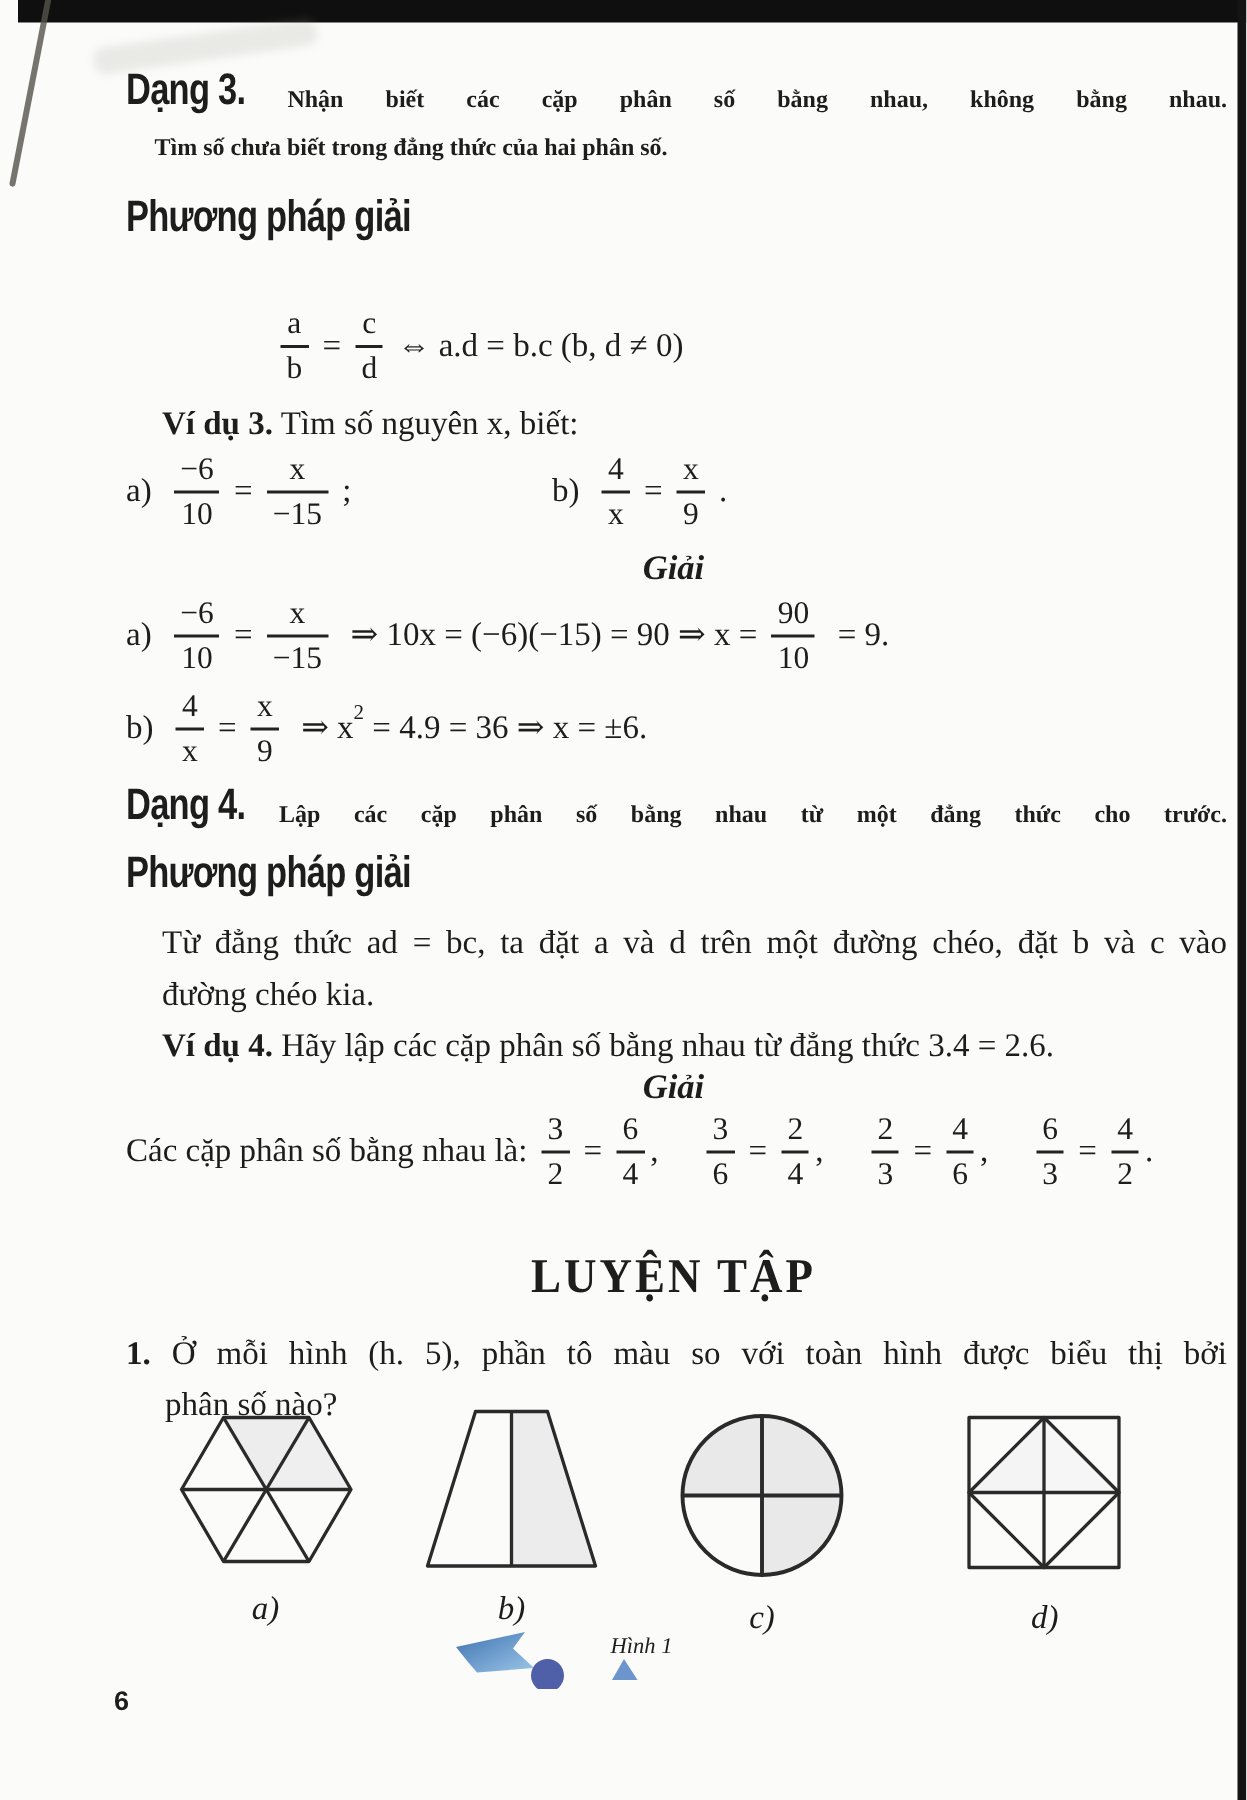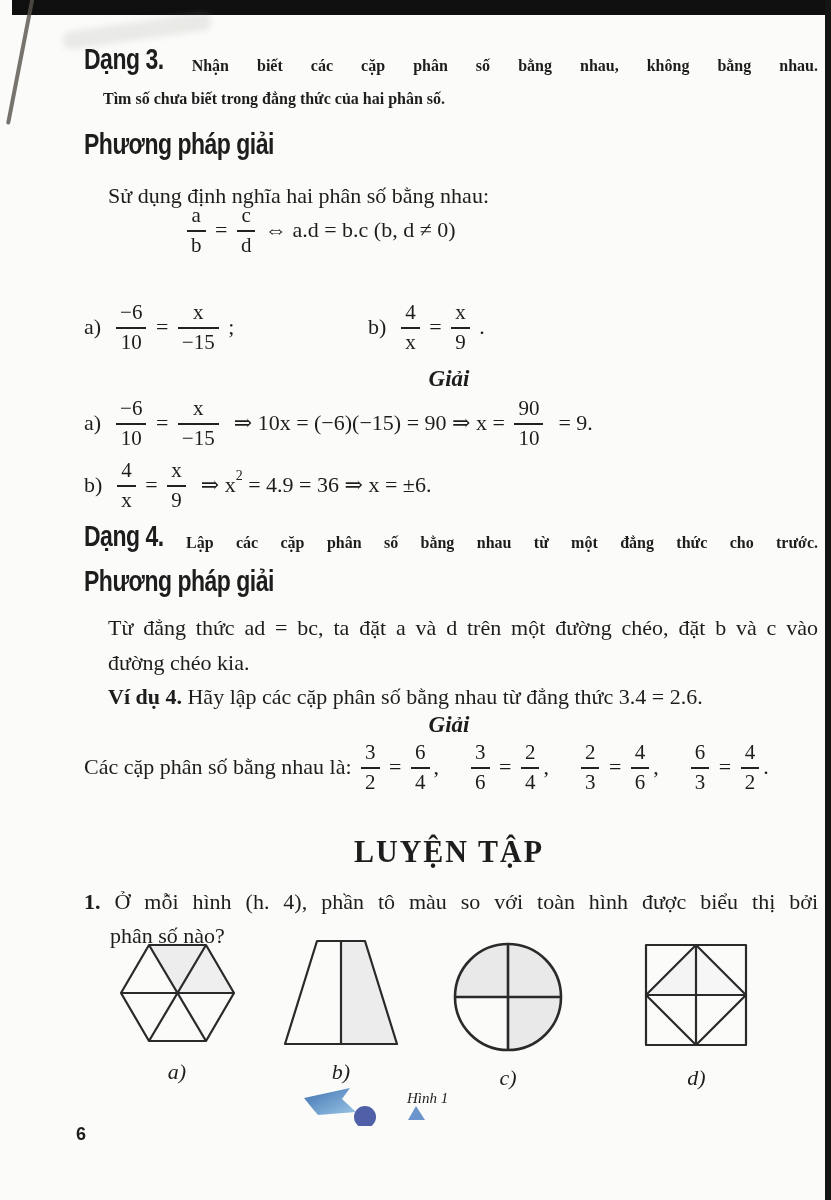--- a/index.html
+++ b/index.html
@@ -58,24 +58,26 @@
   <div class="abs jline" style="left:84px;top:50px;width:734px;">
     <span class="cond">Dạng 3.</span>
     <span class="bserif">Nhận biết các cặp phân số bằng nhau, không bằng nhau.</span>
   </div>
   <div class="abs bserif" style="left:103px;top:90px;">Tìm số chưa biết trong đẳng thức của hai phân số.</div>
 
   <div class="abs" style="left:84px;top:135px;">
     <span class="cond">Phương pháp giải</span>
   </div>
 
-  <div class="abs serif" style="left:108px;top:180px;">Sử dụng định nghĩa hai phân số bằng nhau:</div>
 
   <div class="abs math" style="left:183px;top:203px;"><span class="frac"><span class="num">a</span><span class="den">b</span></span><span> = </span><span class="frac"><span class="num">c</span><span class="den">d</span></span><span> ⇔ a.d = b.c (b, d ≠ 0)</span></div>
 
+  <div class="abs serif" style="left:108px;top:266px;">
+    <span class="bserif" style="font-size:22px;">Ví dụ 3.</span><span> Tìm số nguyên x, biết:</span>
+  </div>
 
   <div class="abs math" style="left:84px;top:300px;"><span>a)  </span><span class="frac"><span class="num">−6</span><span class="den">10</span></span><span> = </span><span class="frac"><span class="num">x</span><span class="den">−15</span></span><span> ;</span></div>
   <div class="abs math" style="left:368px;top:300px;"><span>b)  </span><span class="frac"><span class="num">4</span><span class="den">x</span></span><span> = </span><span class="frac"><span class="num">x</span><span class="den">9</span></span><span> .</span></div>
 
   <div class="abs center" style="left:84px;top:366px;width:730px;">
     <span class="heading-giai">Giải</span>
   </div>
 
   <div class="abs math" style="left:84px;top:396px;"><span>a)  </span><span class="frac"><span class="num">−6</span><span class="den">10</span></span><span> = </span><span class="frac"><span class="num">x</span><span class="den">−15</span></span><span>  ⇒ 10x = (−6)(−15) = 90 ⇒ x = </span><span class="frac"><span class="num">90</span><span class="den">10</span></span><span>  = 9.</span></div>
   <div class="abs math" style="left:84px;top:458px;"><span>b)  </span><span class="frac"><span class="num">4</span><span class="den">x</span></span><span> = </span><span class="frac"><span class="num">x</span><span class="den">9</span></span><span>  ⇒ x</span><span class="sup">2</span><span> = 4.9 = 36 ⇒ x = ±6.</span></div>
@@ -100,21 +102,21 @@
     <span class="heading-giai">Giải</span>
   </div>
 
   <div class="abs math" style="left:84px;top:740px;"><span>Các cặp phân số bằng nhau là: </span><span class="frac"><span class="num">3</span><span class="den">2</span></span><span> = </span><span class="frac"><span class="num">6</span><span class="den">4</span></span><span>,</span><span style="display: inline-block; width: 28px;"></span><span class="frac"><span class="num">3</span><span class="den">6</span></span><span> = </span><span class="frac"><span class="num">2</span><span class="den">4</span></span><span>,</span><span style="display: inline-block; width: 28px;"></span><span class="frac"><span class="num">2</span><span class="den">3</span></span><span> = </span><span class="frac"><span class="num">4</span><span class="den">6</span></span><span>,</span><span style="display: inline-block; width: 28px;"></span><span class="frac"><span class="num">6</span><span class="den">3</span></span><span> = </span><span class="frac"><span class="num">4</span><span class="den">2</span></span><span>.</span></div>
 
   <div class="abs center" style="left:84px;top:836px;width:730px;">
     <span class="luyentap">LUYỆN TẬP</span>
   </div>
 
   <div class="abs serif jline" style="left:84px;top:886px;width:734px;">
-    <span style="font-weight:700;">1.</span><span> Ở mỗi hình (h. 4), phần tô màu so với toàn hình được biểu thị bởi</span>
+    <span style="font-weight:700;">1.</span><span> Ở mỗi hình (h. 5), phần tô màu so với toàn hình được biểu thị bởi</span>
   </div>
   <div class="abs serif" style="left:110px;top:920px;">phân số nào?</div>
 
   <div class="fig" style="left:118px;top:941px;">
     <svg width="118" height="106" viewBox="0 0 118 106">
       <polygon points="31,4 88,4 59.5,52" fill="#ededed"></polygon>
       <polygon points="88,4 116,52 59.5,52" fill="#efefef"></polygon>
       <g stroke="#2a2a2a" stroke-width="2.2" fill="none" stroke-linejoin="round">
         <polygon points="3,52 31,4 88,4 116,52 88,100 31,100"></polygon>
         <line x1="3" y1="52" x2="116" y2="52"></line>

